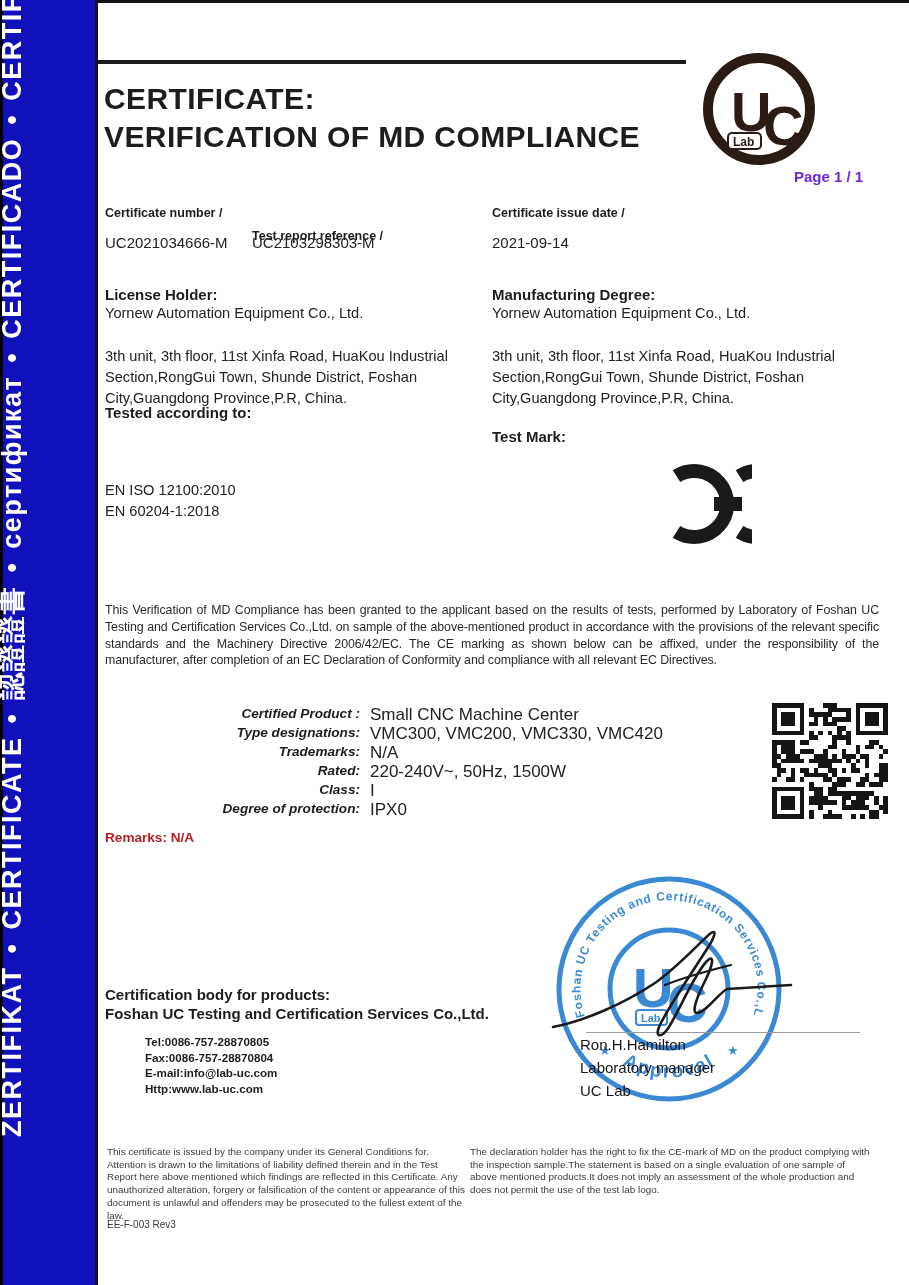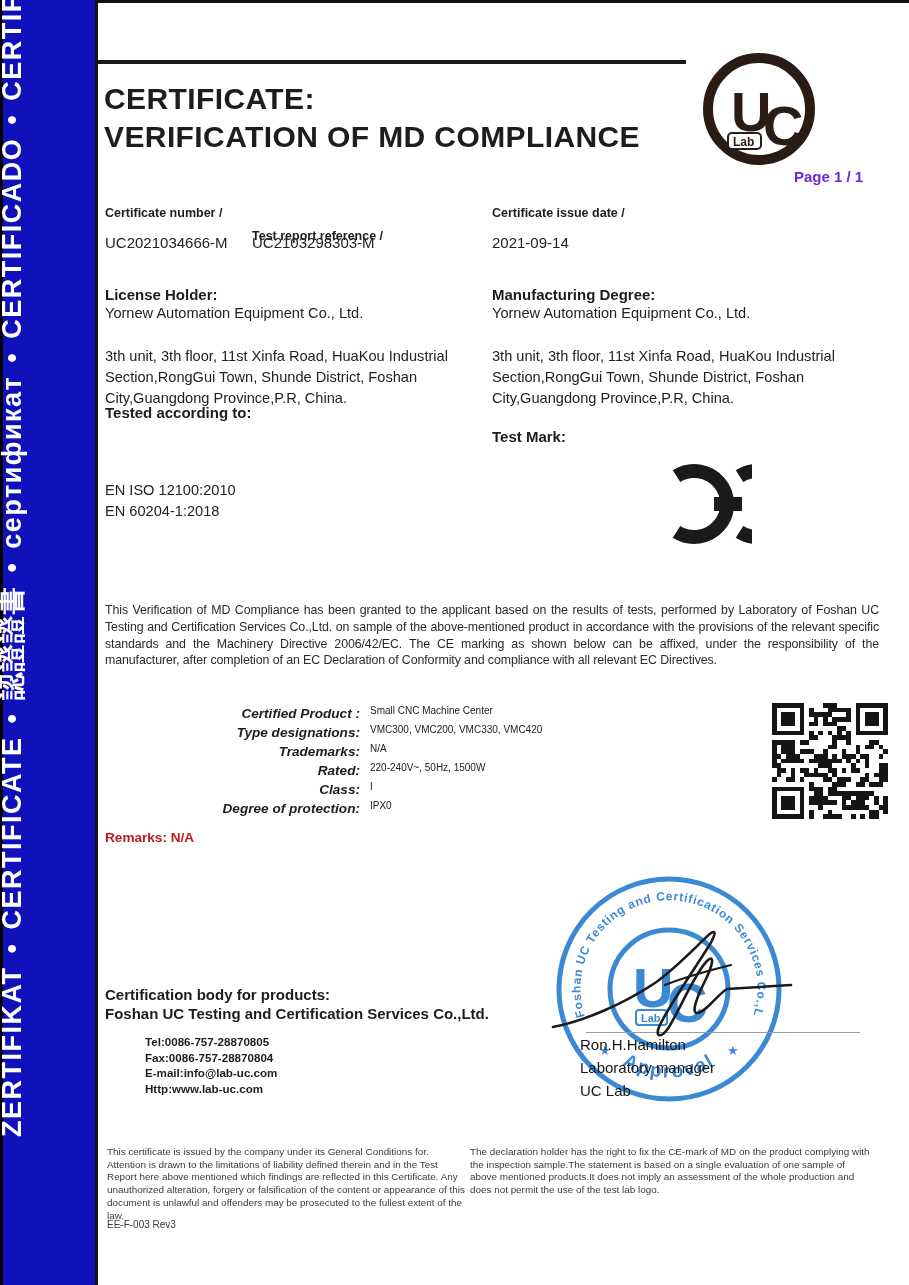--- a/index.html
+++ b/index.html
@@ -25,21 +25,21 @@
   
   .meta-label{font-weight:bold;font-size:12.5px;color:#1d1d1b;white-space:nowrap;}
   .meta-value{font-size:15px;color:#222;white-space:nowrap;}
   .h-bold{font-weight:bold;font-size:15px;color:#1d1d1b;white-space:nowrap;}
   .body-text{font-size:14.6px;color:#222;}
   .addr{font-size:14.6px;color:#222;line-height:21px;width:382px;}
   
   #grant-para{width:774px;font-size:12.4px;line-height:16.8px;letter-spacing:-.1px;color:#2b2b2b;text-align:justify;}
   
   .prod-label{font-style:italic;font-weight:bold;font-size:13.6px;color:#1d1d1b;position:absolute;left:60px;width:300px;text-align:right;white-space:nowrap;}
-  .prod-value{font-size:10px;color:#222;position:absolute;left:370px;white-space:nowrap;}
+  .prod-value{font-size:17px;color:#222;position:absolute;left:370px;white-space:nowrap;}
   #remarks{font-weight:bold;font-size:13.6px;color:#b91c1c;}
   
   .contact-line{font-weight:bold;font-size:11.6px;line-height:15.6px;color:#1d1d1b;margin-left:40px;}
   
   .footer-para{font-size:9.9px;line-height:12.7px;color:#3a3a3a;}
   #doc-ref{font-size:10px;color:#3a3a3a;}
   
   .sig-text{font-size:15px;color:#161616;white-space:nowrap;}
   #sig-line{left:586px;top:1032px;width:274px;height:1px;background:#9a9a9a;}
   svg text{font-family:"Liberation Sans", sans-serif;}

